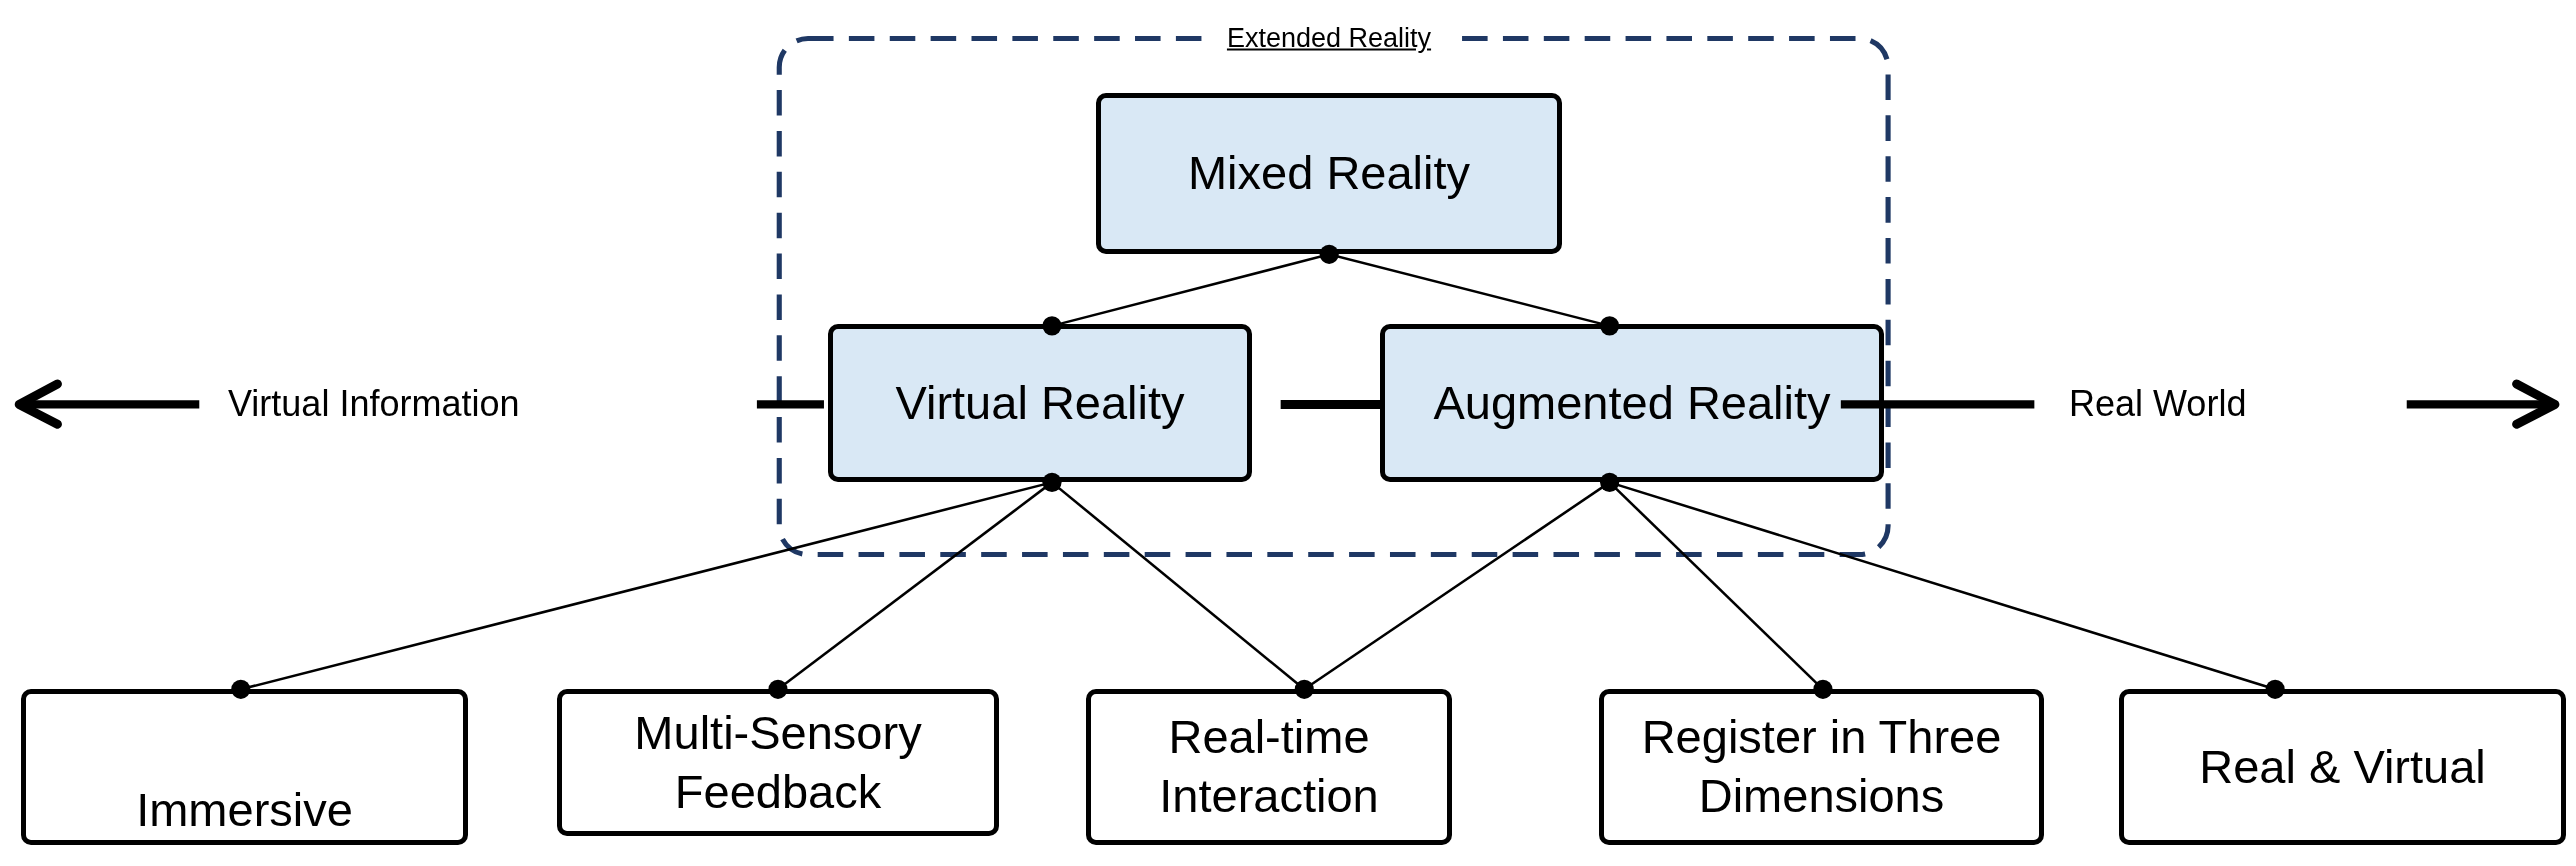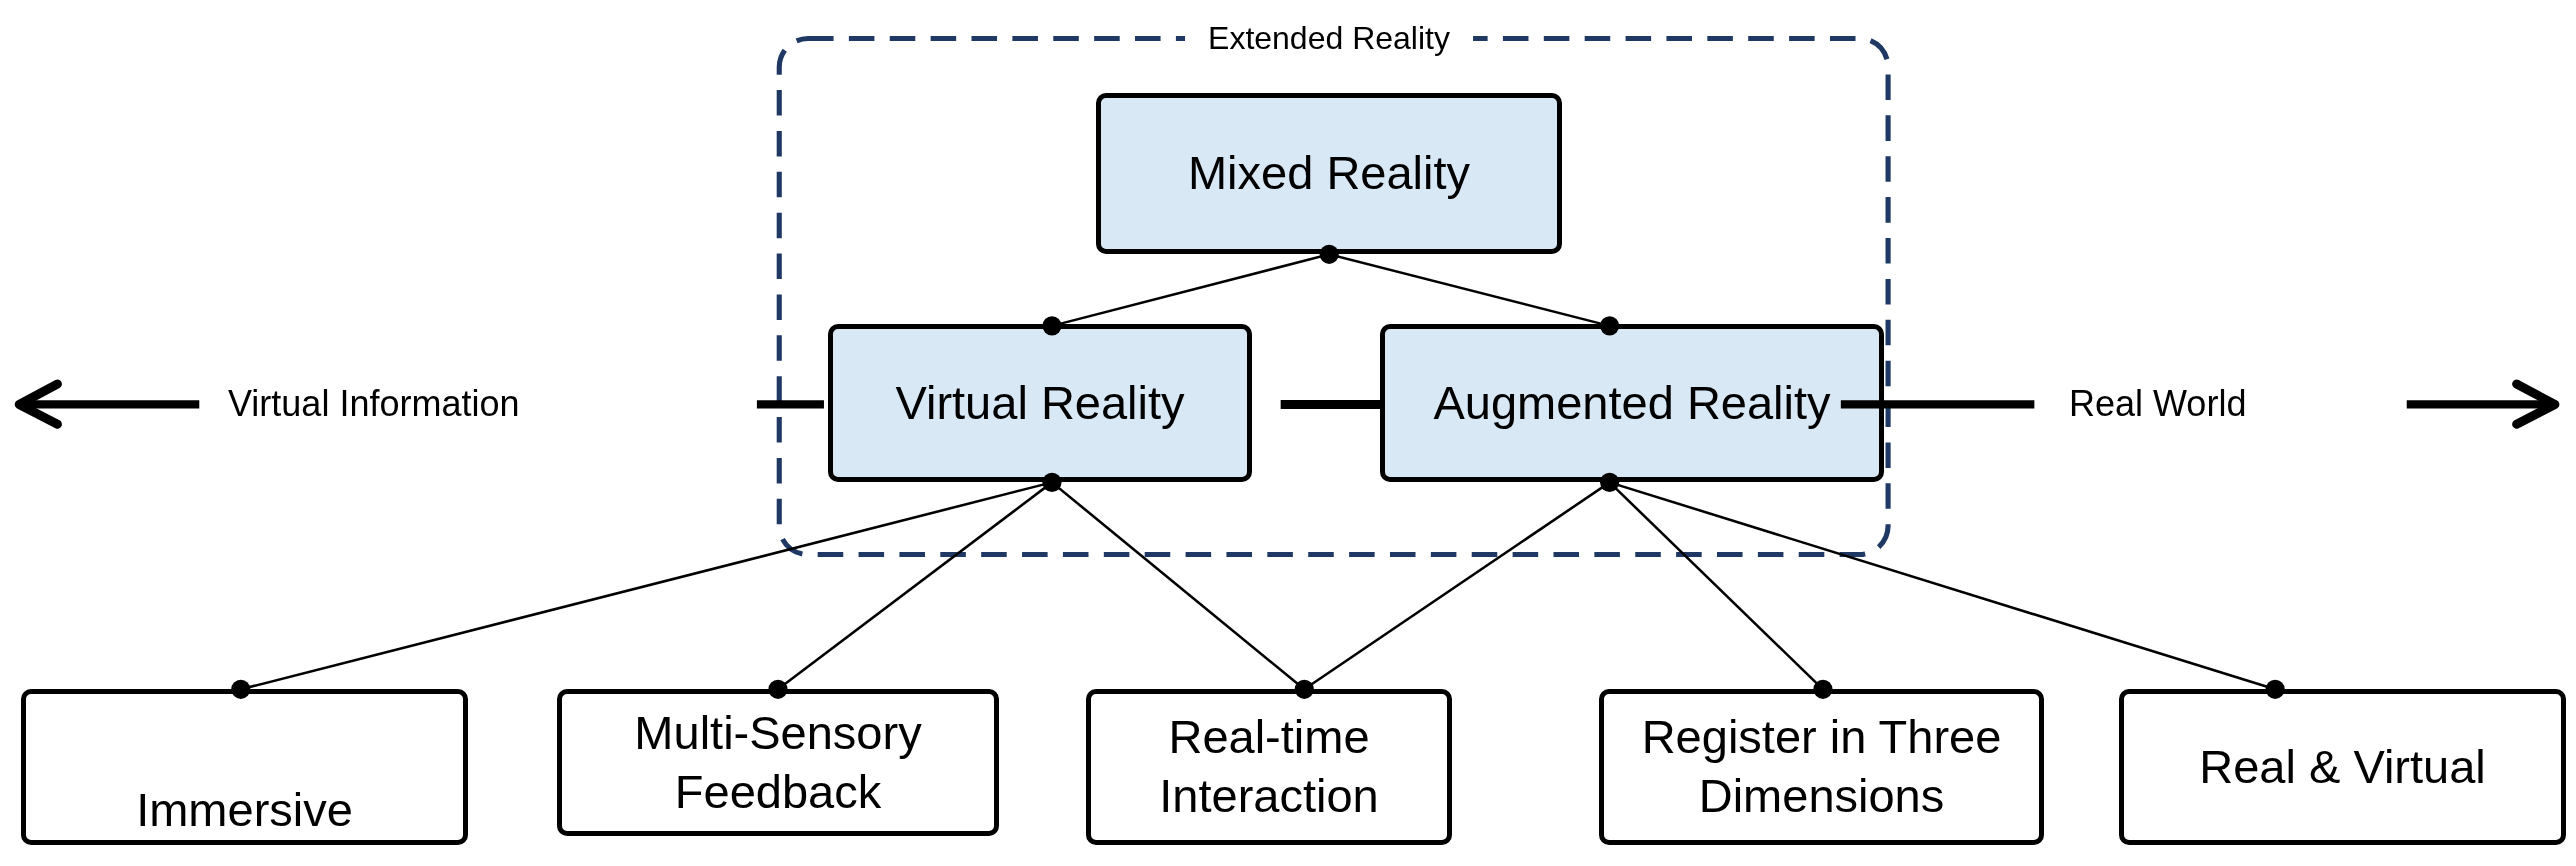--- a/index.html
+++ b/index.html
@@ -33,21 +33,21 @@
   .n-reg     {left:1599px;top:689px;width:445px;height:156px;}
   .n-rv      {left:2119px;top:689px;width:447px;height:156px;}
   .axis-label{
     position:absolute;z-index:6;top:404px;transform:translateY(-50%);
     font-size:36px;white-space:nowrap;
   }
   .axis-label.left{left:228px;}
   .axis-label.right{left:2069px;}
   .group-label{
     position:absolute;z-index:10;left:1329px;top:38px;transform:translate(-50%,-50%);
-    background:var(--bg);padding:0 23px;font-size:32px;white-space:nowrap;
+    background:var(--bg);padding:0 23px;font-size:27px;white-space:nowrap;text-decoration:underline;
   }
 </style>
 </head>
 <body>
 
 <div class="canvas">
 
   <svg class="layer" viewBox="0 0 4033 1357">
 
     <rect x="1220" y="60" width="1736" height="808" rx="45" ry="45" fill="none" stroke="var(--group-border)" stroke-width="8" stroke-dasharray="40 24"></rect>

